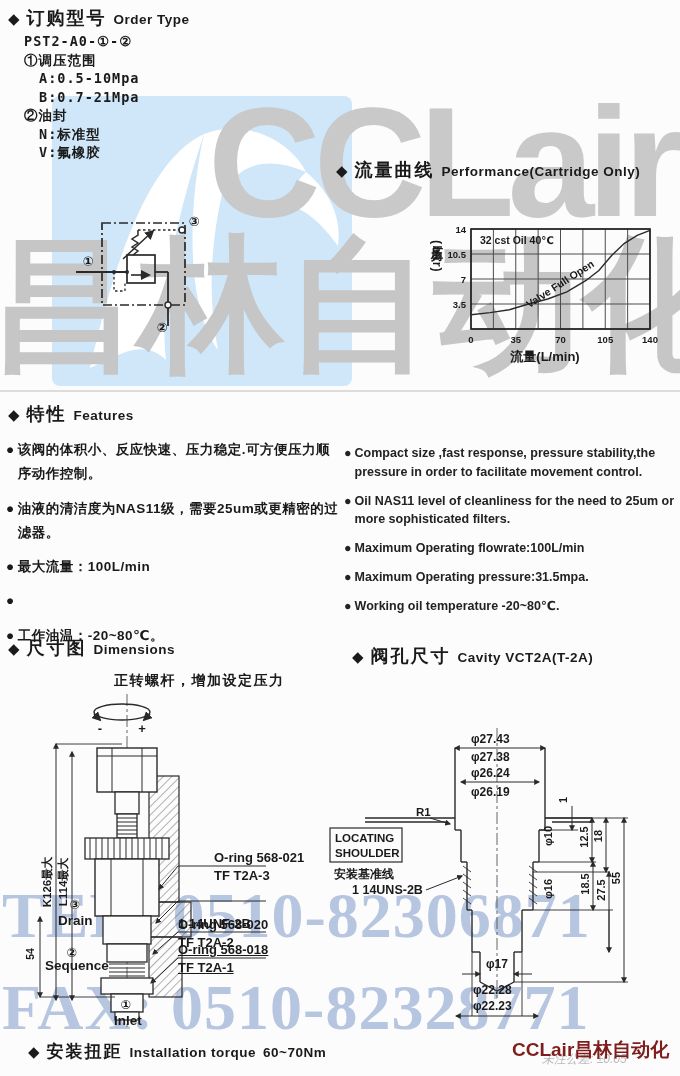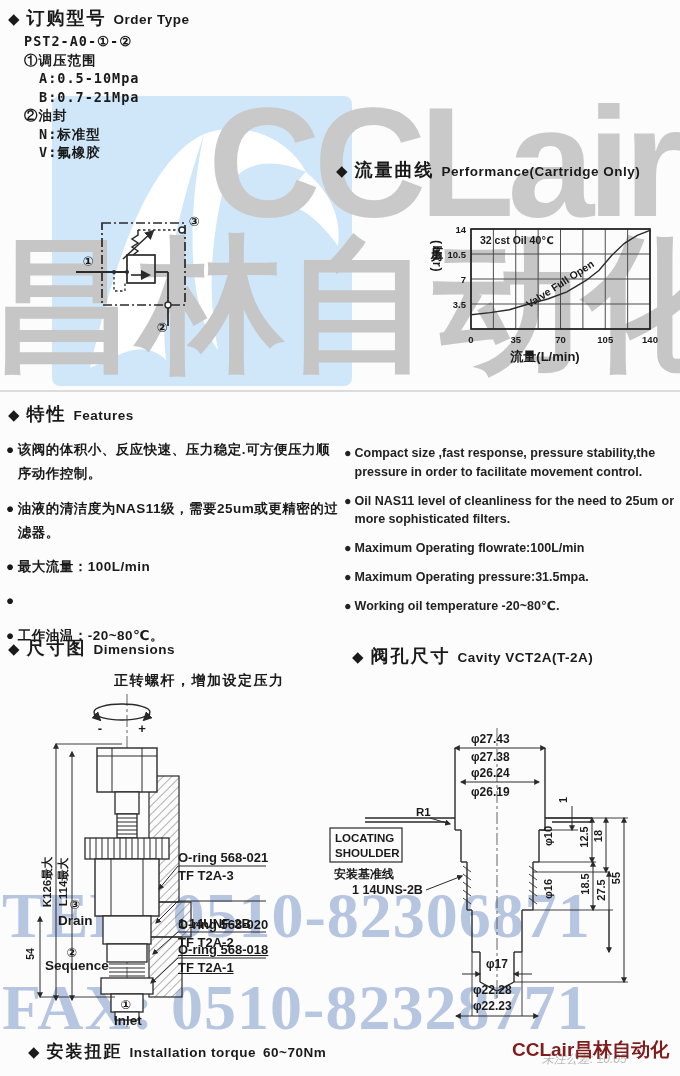--- a/index.html
+++ b/index.html
@@ -295,21 +295,21 @@
         <line x1="160" y1="174" x2="141" y2="197" marker-end="url(#varr)"></line>
       <line x1="248" y1="209" x2="160" y2="209"></line>
         <line x1="160" y1="209" x2="138" y2="231" marker-end="url(#varr)"></line>
       <line x1="248" y1="240" x2="160" y2="240"></line>
         <line x1="160" y1="240" x2="135" y2="262" marker-end="url(#varr)"></line>
       <line x1="248" y1="266" x2="160" y2="266"></line>
         <line x1="160" y1="266" x2="133" y2="291" marker-end="url(#varr)"></line>
     </g>
   </svg>
 
-  <div class="callout" style="top:849px;">
+  <div class="callout" style="top:849px;padding-left:36px;">
     <div>O-ring 568-021</div>
       <div>TF T2A-3</div>
   </div>
   <div class="callout" style="top:884px;margin-top:32px;">
     <div>O-ring 568-020</div>
       <div>TF T2A-2</div>
   </div>
   <div class="callout" style="top:915px;">
     <div>1 14UNF-2B</div>
   </div>

